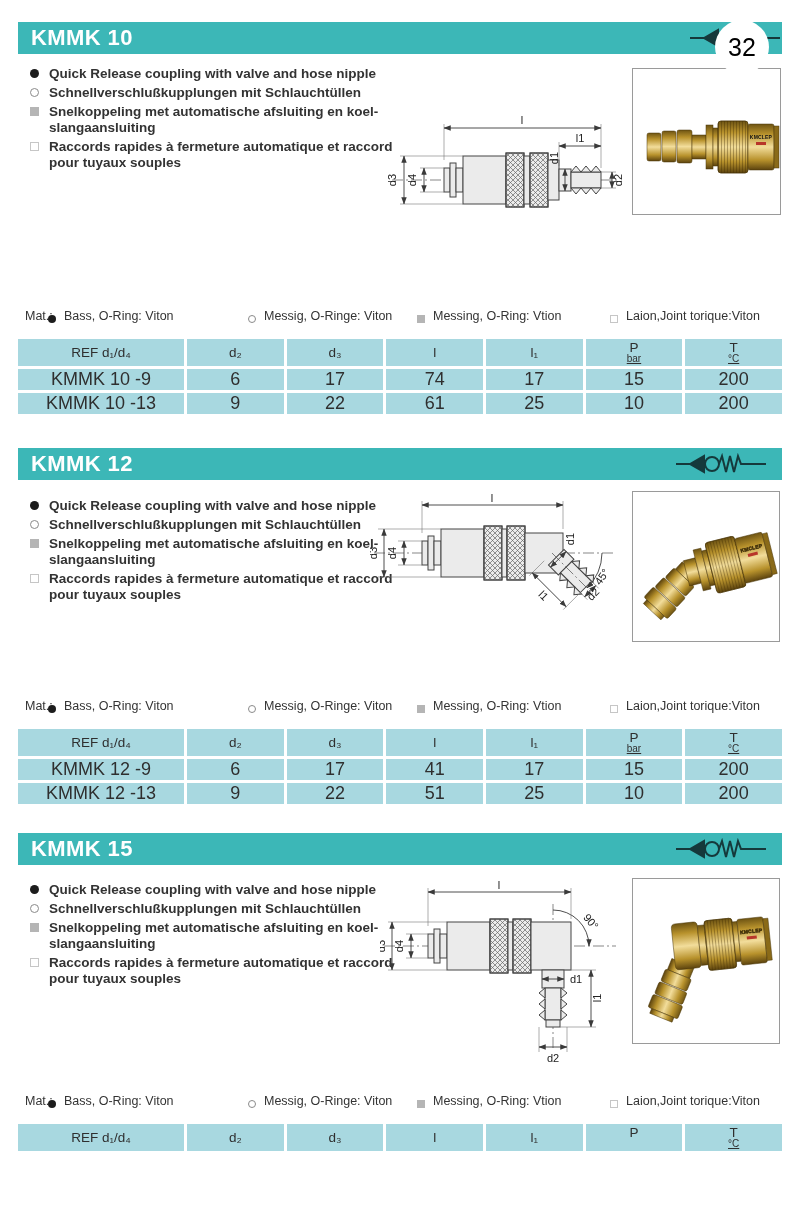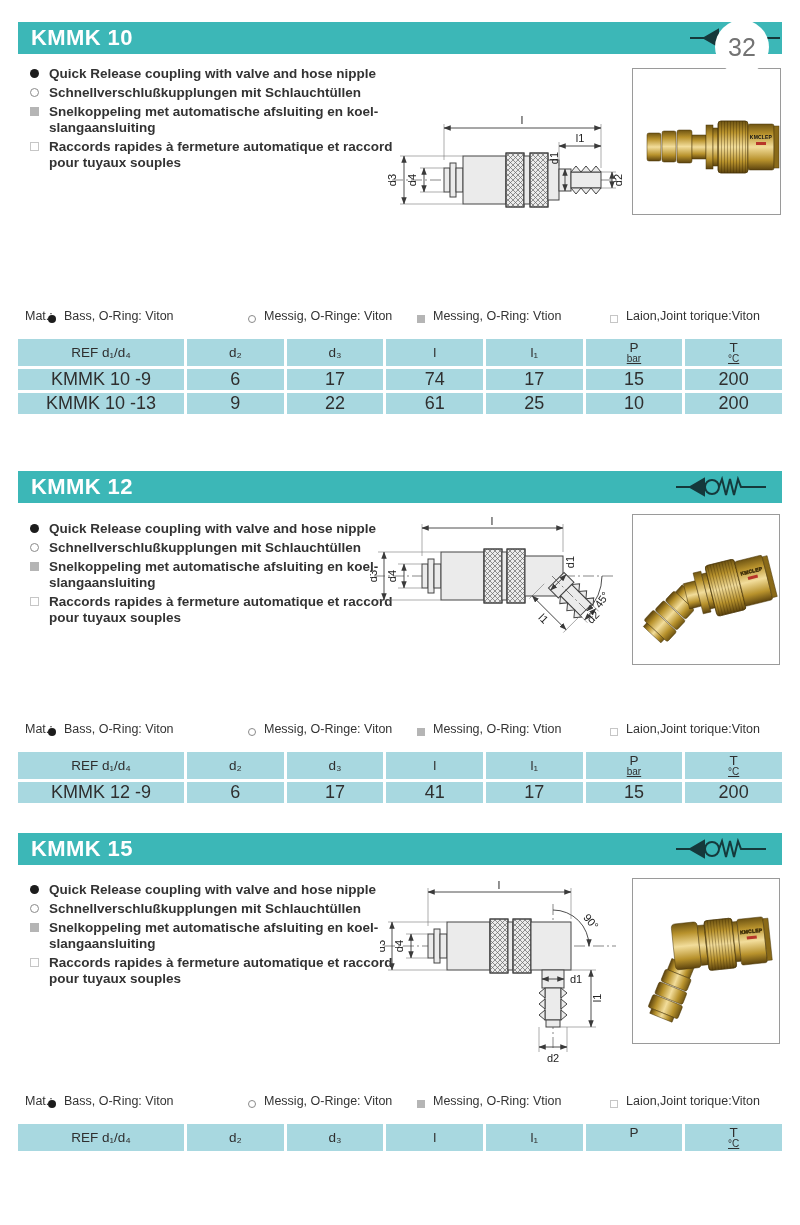--- a/index.html
+++ b/index.html
@@ -3,21 +3,21 @@
 <meta charset="utf-8">
 <style>
   html,body{margin:0;padding:0;background:#fff;}
   body{width:800px;height:1225px;position:relative;font-family:"Liberation Sans",sans-serif;color:#333;overflow:hidden;}
   .section{position:absolute;left:18px;width:764px;}
   .bar{position:absolute;left:0;top:0;width:764px;height:32px;background:#3cb7b7;}
   .bar-title{position:absolute;left:13px;top:3px;font-size:22px;font-weight:bold;color:#fff;letter-spacing:.4px;}
   .bar-symbol{position:absolute;right:14px;top:3px;}
   .bar-symbol.flush{right:0;}
   .page-circle{position:absolute;left:697px;top:-2px;width:54px;height:54px;border-radius:50%;background:#fff;display:flex;align-items:center;justify-content:center;z-index:5;}
-  .page-circle span{font-size:25px;color:#737373;}
+  .page-circle span{font-size:25px;color:#000000;}
   .desc{position:absolute;left:12px;margin:0;padding:0;list-style:none;width:374px;}
   .desc li{display:flex;margin-bottom:3px;font-weight:bold;font-size:13.5px;line-height:16px;color:#333;}
   .mk{width:9px;height:9px;flex:0 0 9px;display:inline-block;margin-right:10px;margin-top:3px;}
   .mk-fc{background:#1c1c1c;border-radius:50%;}
   .mk-oc{border:1.5px solid #8a8a8a;border-radius:50%;background:#fff;box-sizing:border-box;}
   .mk-fs{background:#b5b5b5;}
   .mk-os{border:1.5px solid #c6c6c6;background:#fff;box-sizing:border-box;}
   .drawing{position:absolute;}
   .photo-box{position:absolute;left:614px;border:1px solid #9a9a9a;background:#fff;}
   .mat-line{position:absolute;left:0;width:764px;height:16px;font-size:12.5px;color:#333;}
@@ -230,21 +230,21 @@
       <td>22</td>
       <td>61</td>
       <td>25</td>
       <td>10</td>
       <td>200</td>
     </tr>
   </tbody>
     </table>
 </div>
 
-<div class="section" style="top:471px;height:279px;">
+<div class="section" style="top:448px;height:279px;">
   <div class="bar">
     <span class="bar-title">KMMK 12</span>
     <svg class="bar-symbol" width="92" height="26" viewBox="0 0 92 26">
       <g stroke="#15393b" stroke-width="2" fill="none">
         <line x1="0" y1="13" x2="14" y2="13"></line>
         <polygon points="14,13 28,5 28,21" fill="#15393b"></polygon>
         <circle cx="36" cy="13" r="7"></circle>
         <polyline points="43,13 46,5 50,21 54,5 58,21 62,5 65,13 90,13"></polyline>
       </g>
     </svg>
@@ -419,20 +419,29 @@
     </tr>
     <tr>
       <td>KMMK 12 -9</td>
       <td>6</td>
       <td>17</td>
       <td>41</td>
       <td>17</td>
       <td>15</td>
       <td>200</td>
     </tr>
+    <tr>
+      <td>KMMK 12 -13</td>
+      <td>9</td>
+      <td>22</td>
+      <td>51</td>
+      <td>25</td>
+      <td>10</td>
+      <td>200</td>
+    </tr>
   </tbody>
     </table>
 </div>
 
 <div class="section" style="top:833px;height:392px;">
   <div class="bar">
     <span class="bar-title">KMMK 15</span>
     <svg class="bar-symbol" width="92" height="26" viewBox="0 0 92 26">
       <g stroke="#15393b" stroke-width="2" fill="none">
         <line x1="0" y1="13" x2="14" y2="13"></line>

